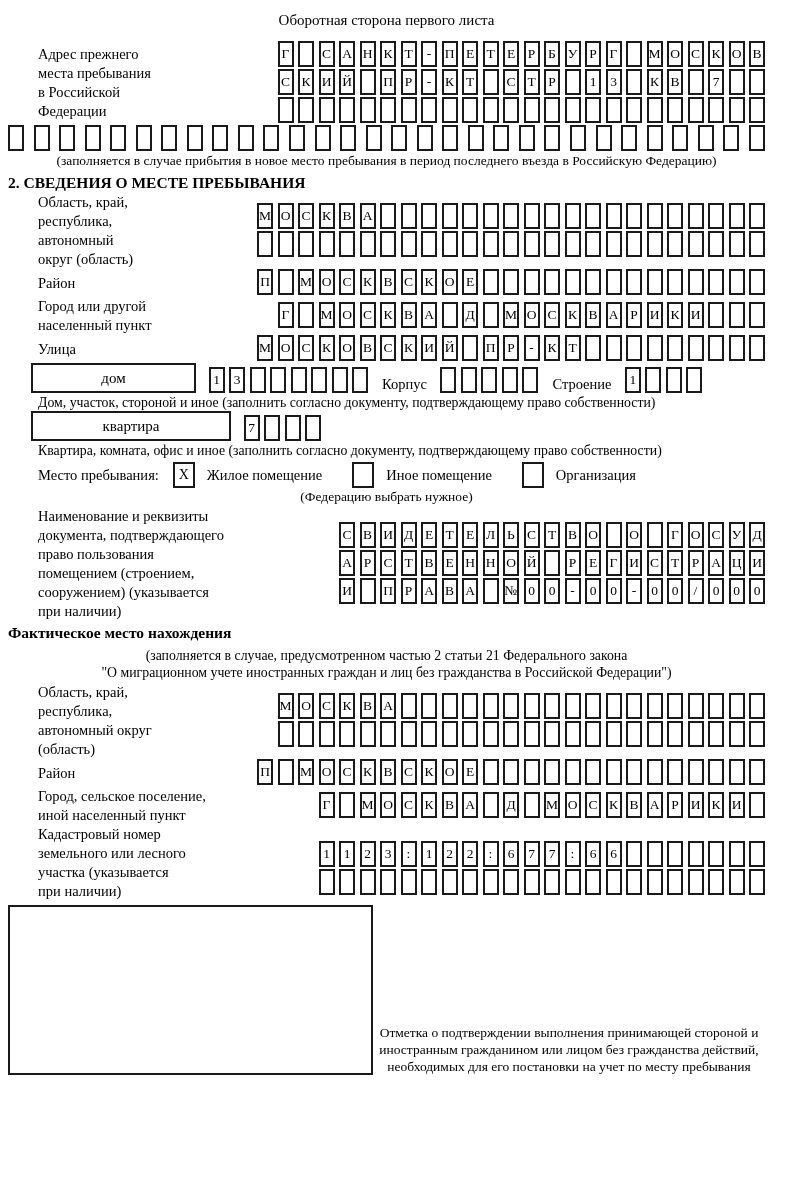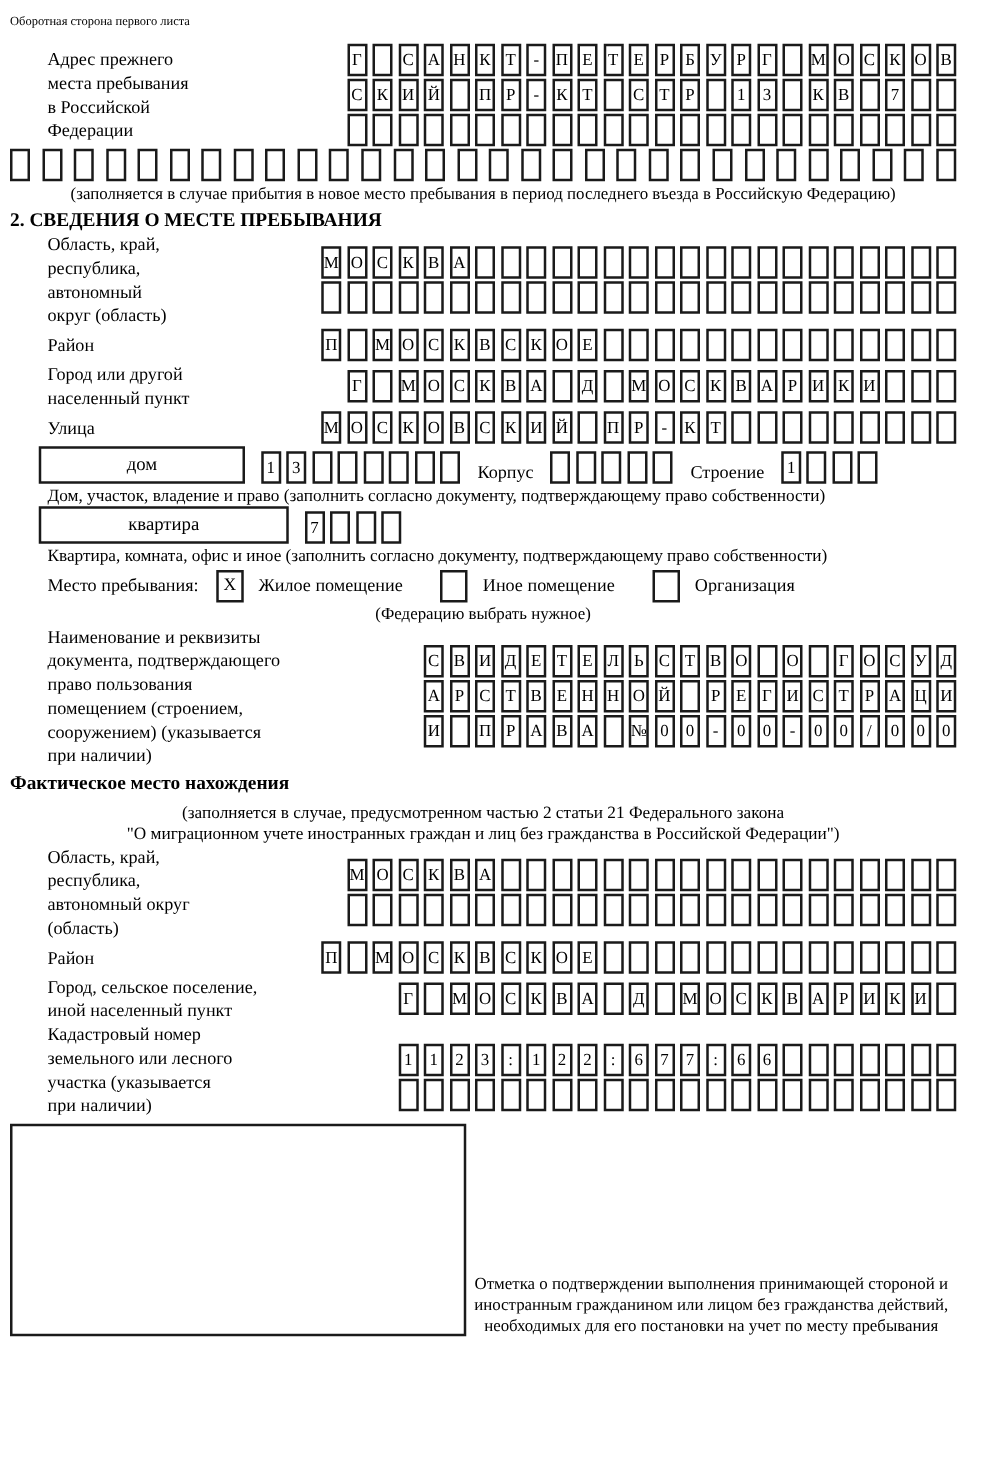--- a/index.html
+++ b/index.html
@@ -1,19 +1,19 @@
 <!DOCTYPE html>
 <html><head>
 <meta charset="utf-8">
 <style>
   html,body{margin:0;padding:0}
   body{width:800px;height:1180px;background:#fff;color:#000;
        font-family:"Liberation Serif", serif;overflow:hidden}
   .page{box-sizing:border-box;width:800px;padding:0 35px 0 8px}
-  .header-note{margin-top:12px;text-align:left;font-size:10px}
+  .header-note{margin-top:12px;text-align:center;font-size:15px}
   .flexfield{display:flex;align-items:center}
   .flexfield.vcenter{}
   .field-label{white-space:pre-line;font-size:14.5px;line-height:19px;
                margin-left:30px;flex:0 0 auto}
   .rows{flex:1 1 auto;min-width:0}
   .cellrow{display:flex;justify-content:flex-end;height:26px;margin-bottom:2px}
   .cell{box-sizing:border-box;flex:0 0 16px;width:16px;height:26px;
         border:2px solid #1a1a1a;margin-left:4.5px;display:flex;align-items:center;
         justify-content:center;font-size:13.5px;line-height:1;overflow:hidden}
   .cellrow.full{justify-content:space-between;margin-top:0}
@@ -354,21 +354,21 @@
         <span class="cell"></span>
       </div>
     <span class="inline-label">Строение</span>
     <div class="inline-cells">
         <span class="cell">1</span>
         <span class="cell"></span>
         <span class="cell"></span>
         <span class="cell"></span>
       </div>
   </div>
-  <div class="sub-caption">Дом, участок, владение и право (заполнить согласно документу, подтверждающему право собственности)</div>
+  <div class="sub-caption">Дом, участок, стороной и иное (заполнить согласно документу, подтверждающему право собственности)</div>
 
   <div class="dom-row">
     <div class="bigbox kvart">квартира</div>
     <div class="gap8"></div>
     <div class="inline-cells">
         <span class="cell">7</span>
         <span class="cell"></span>
         <span class="cell"></span>
         <span class="cell"></span>
       </div>

